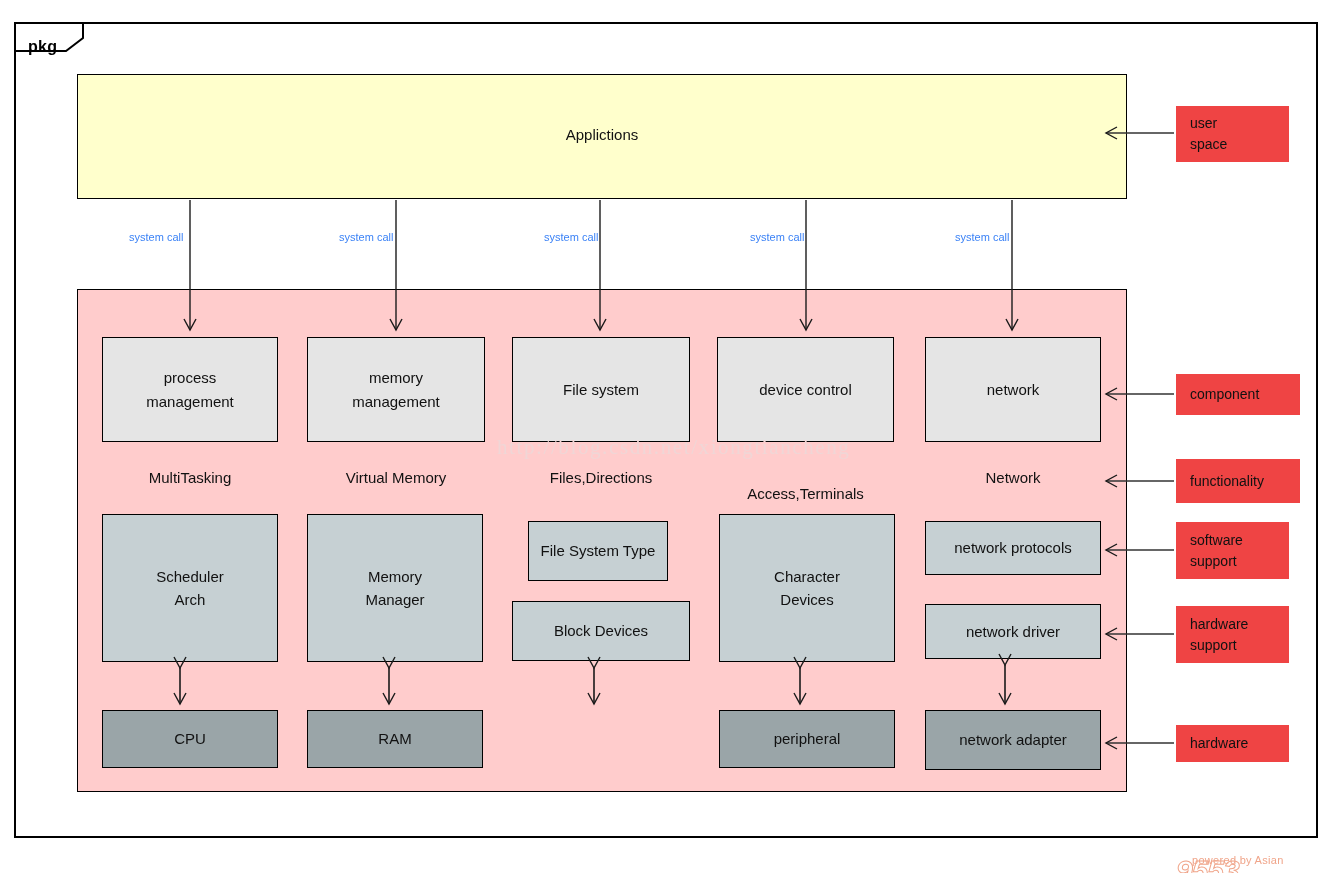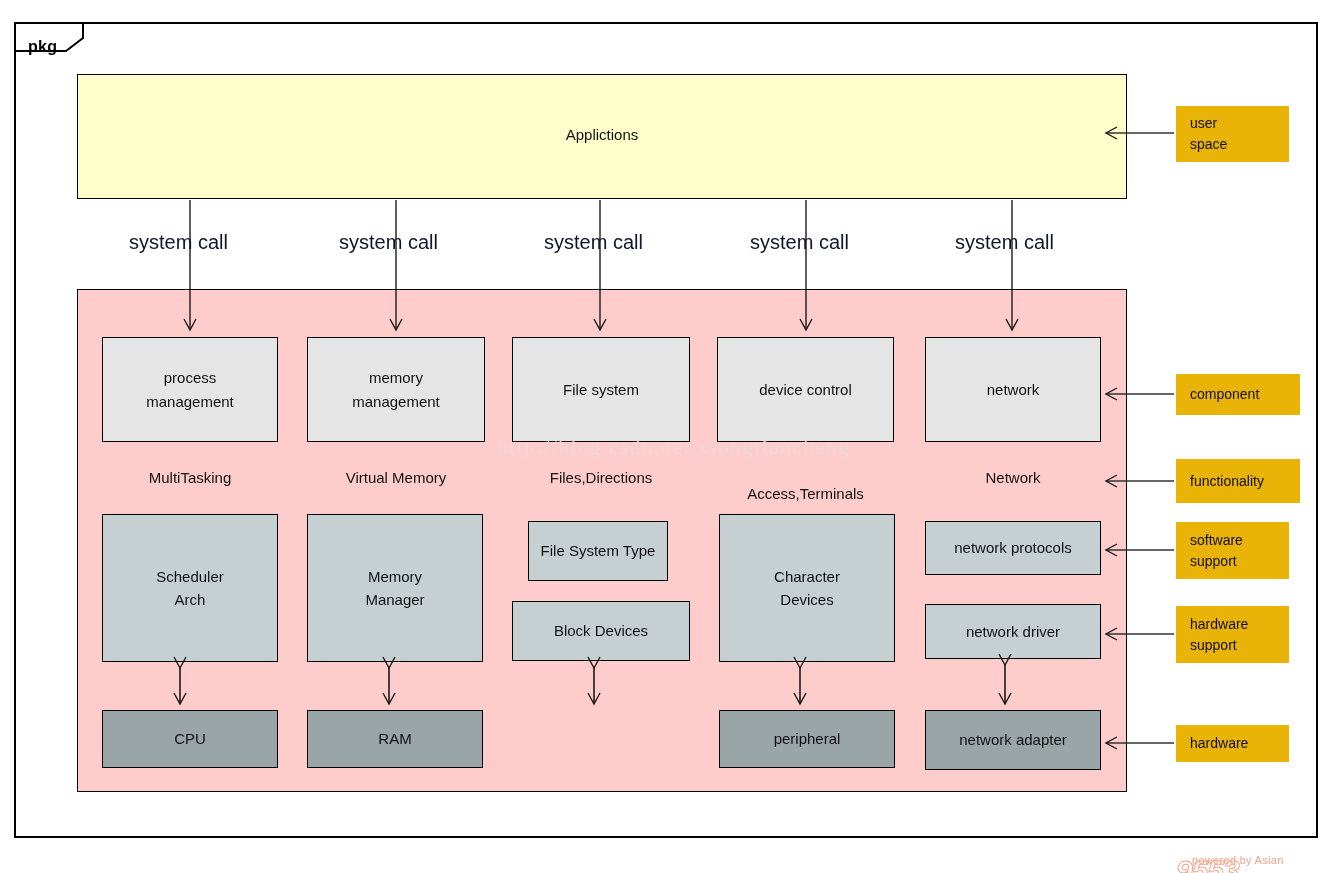--- a/index.html
+++ b/index.html
@@ -100,30 +100,30 @@
     position: absolute;
     font-size: 15px;
     color: #111;
     text-align: center;
     white-space: nowrap;
   }
 
   
   .syscall-label {
     position: absolute;
-    font-size: 20px;
-    color: #0f172a;
+    font-size: 11px;
+    color: #3b82f6;
     white-space: nowrap;
     text-align: right;
   }
 
   
   .callout {
     position: absolute;
-    background: #eab308;
+    background: #ef4444;
     box-sizing: border-box;
     display: flex;
     align-items: center;
     padding-left: 14px;
     font-size: 14px;
     color: #111;
     line-height: 1.5;
     white-space: pre-line;
   }
 

